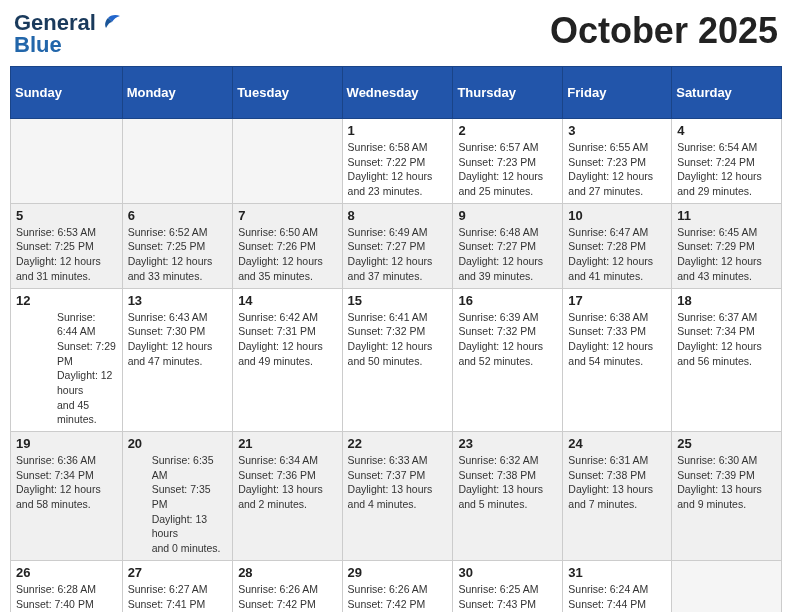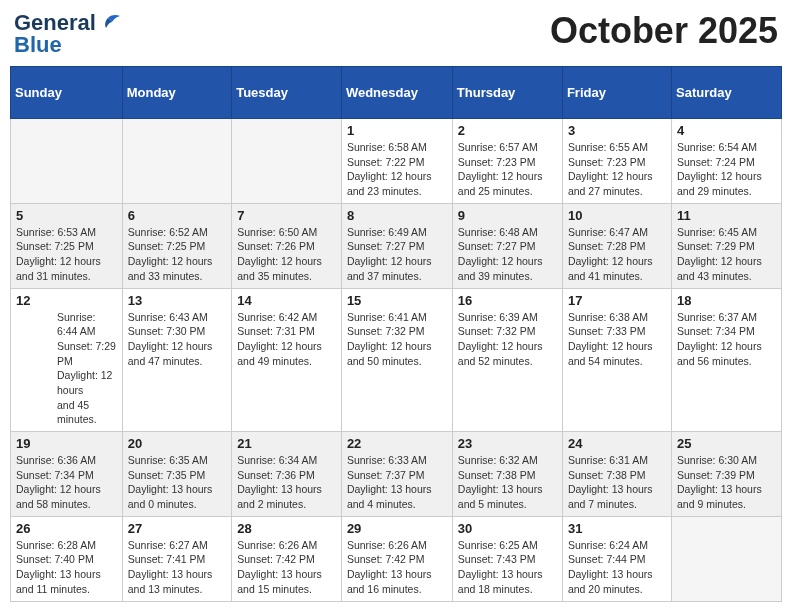--- a/index.html
+++ b/index.html
@@ -248,21 +248,21 @@
       <tr class="row-shaded">
         <td>
           <div class="day-num">19</div>
           <div class="day-info" style="white-space: pre-line;">Sunrise: 6:36 AM
 Sunset: 7:34 PM
 Daylight: 12 hours
 and 58 minutes.</div>
         </td>
         <td>
           <div class="day-num">20</div>
-          <div class="day-info" style="white-space: pre-line;">Sunrise: 6:35 AM
+          <div class="day-info" style="white-space: pre-line; margin-left: 24px;">Sunrise: 6:35 AM
 Sunset: 7:35 PM
 Daylight: 13 hours
 and 0 minutes.</div>
         </td>
         <td>
           <div class="day-num">21</div>
           <div class="day-info" style="white-space: pre-line;">Sunrise: 6:34 AM
 Sunset: 7:36 PM
 Daylight: 13 hours
 and 2 minutes.</div>

